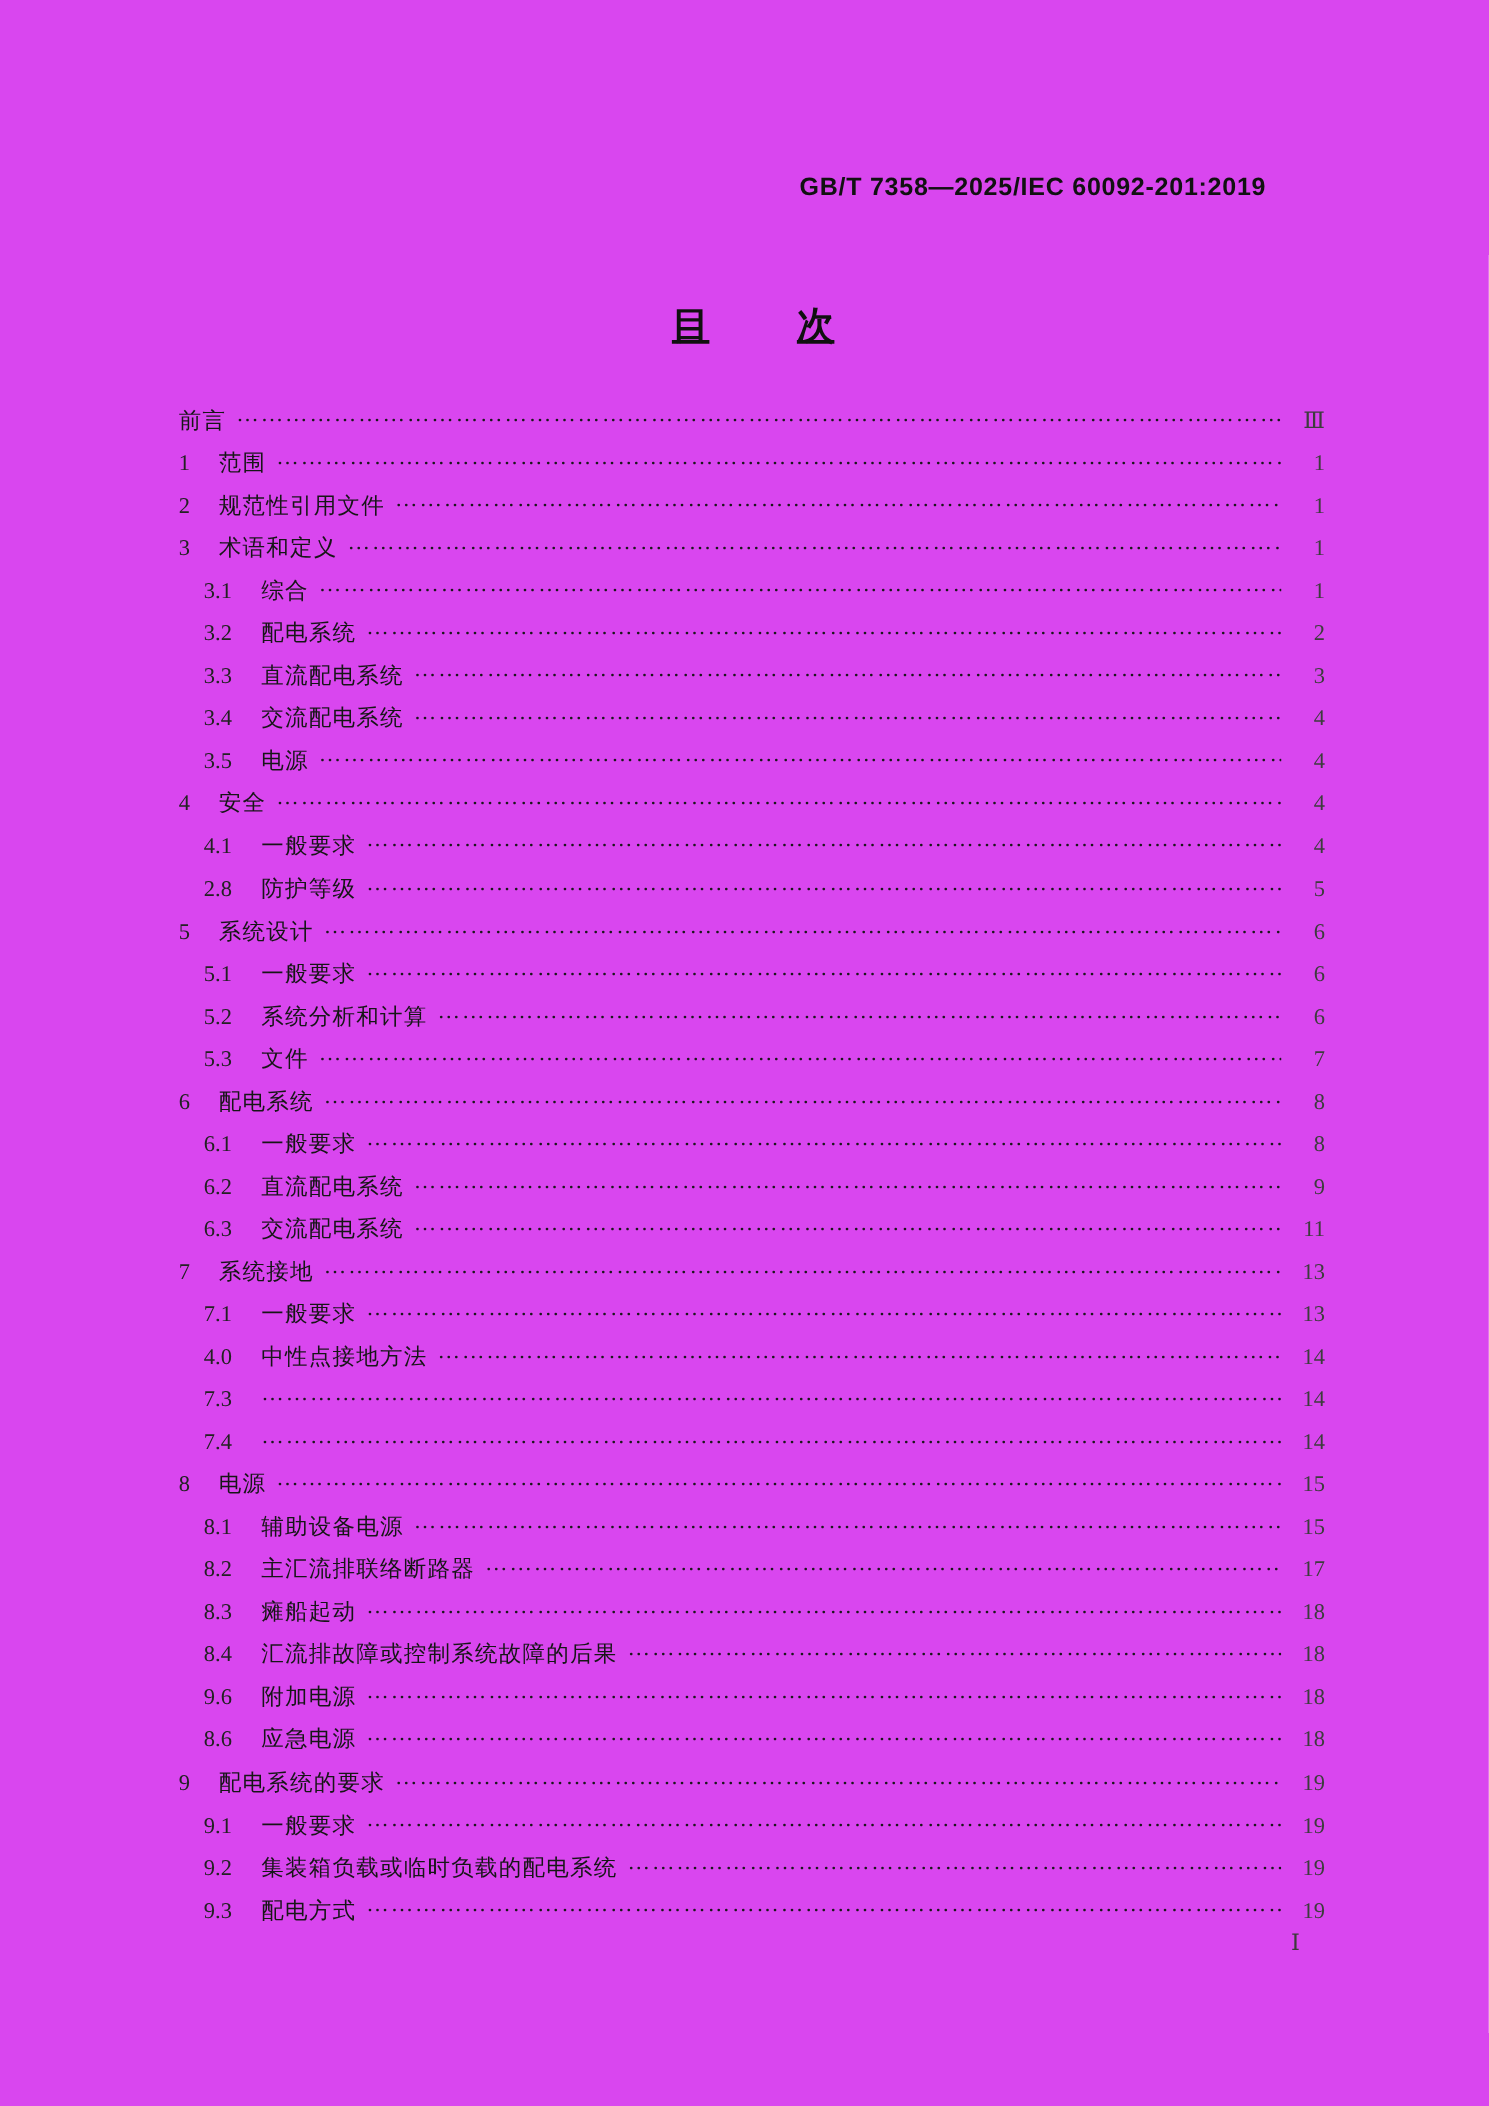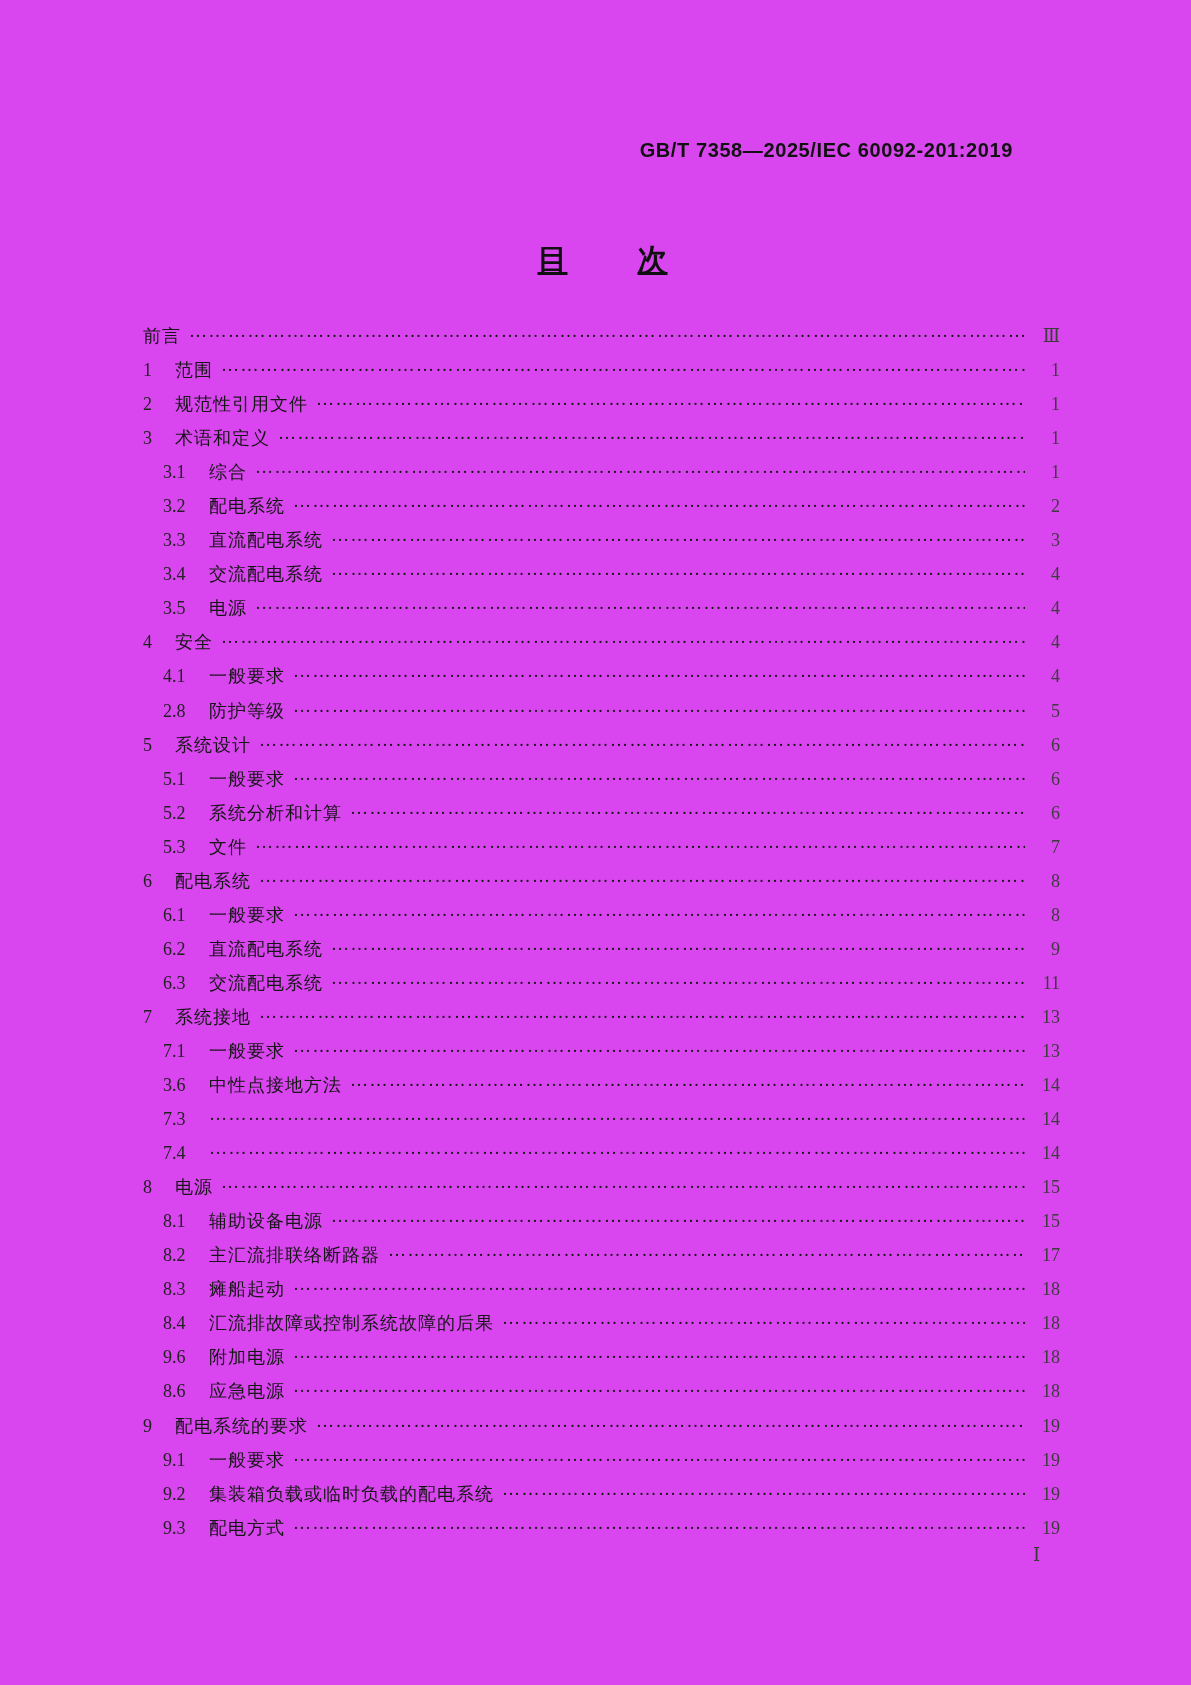--- a/index.html
+++ b/index.html
@@ -291,21 +291,21 @@
       </div>
       <div class="row lvl1">
         <span class="num">7.1</span>
         <span class="label">一般要求</span>
         <span class="leader">
           <span class="dots">………………………………………………………………………………………………………………………………………………………………</span>
         </span>
         <span class="pnum">13</span>
       </div>
       <div class="row lvl1">
-        <span class="num">3.6</span>
+        <span class="num">4.0</span>
         <span class="label">中性点接地方法</span>
         <span class="leader">
           <span class="dots">………………………………………………………………………………………………………………………………………………………………</span>
         </span>
         <span class="pnum">14</span>
       </div>
       <div class="row lvl1">
         <span class="num">7.3</span>
         <span class="leader">
           <span class="dots">………………………………………………………………………………………………………………………………………………………………</span>

